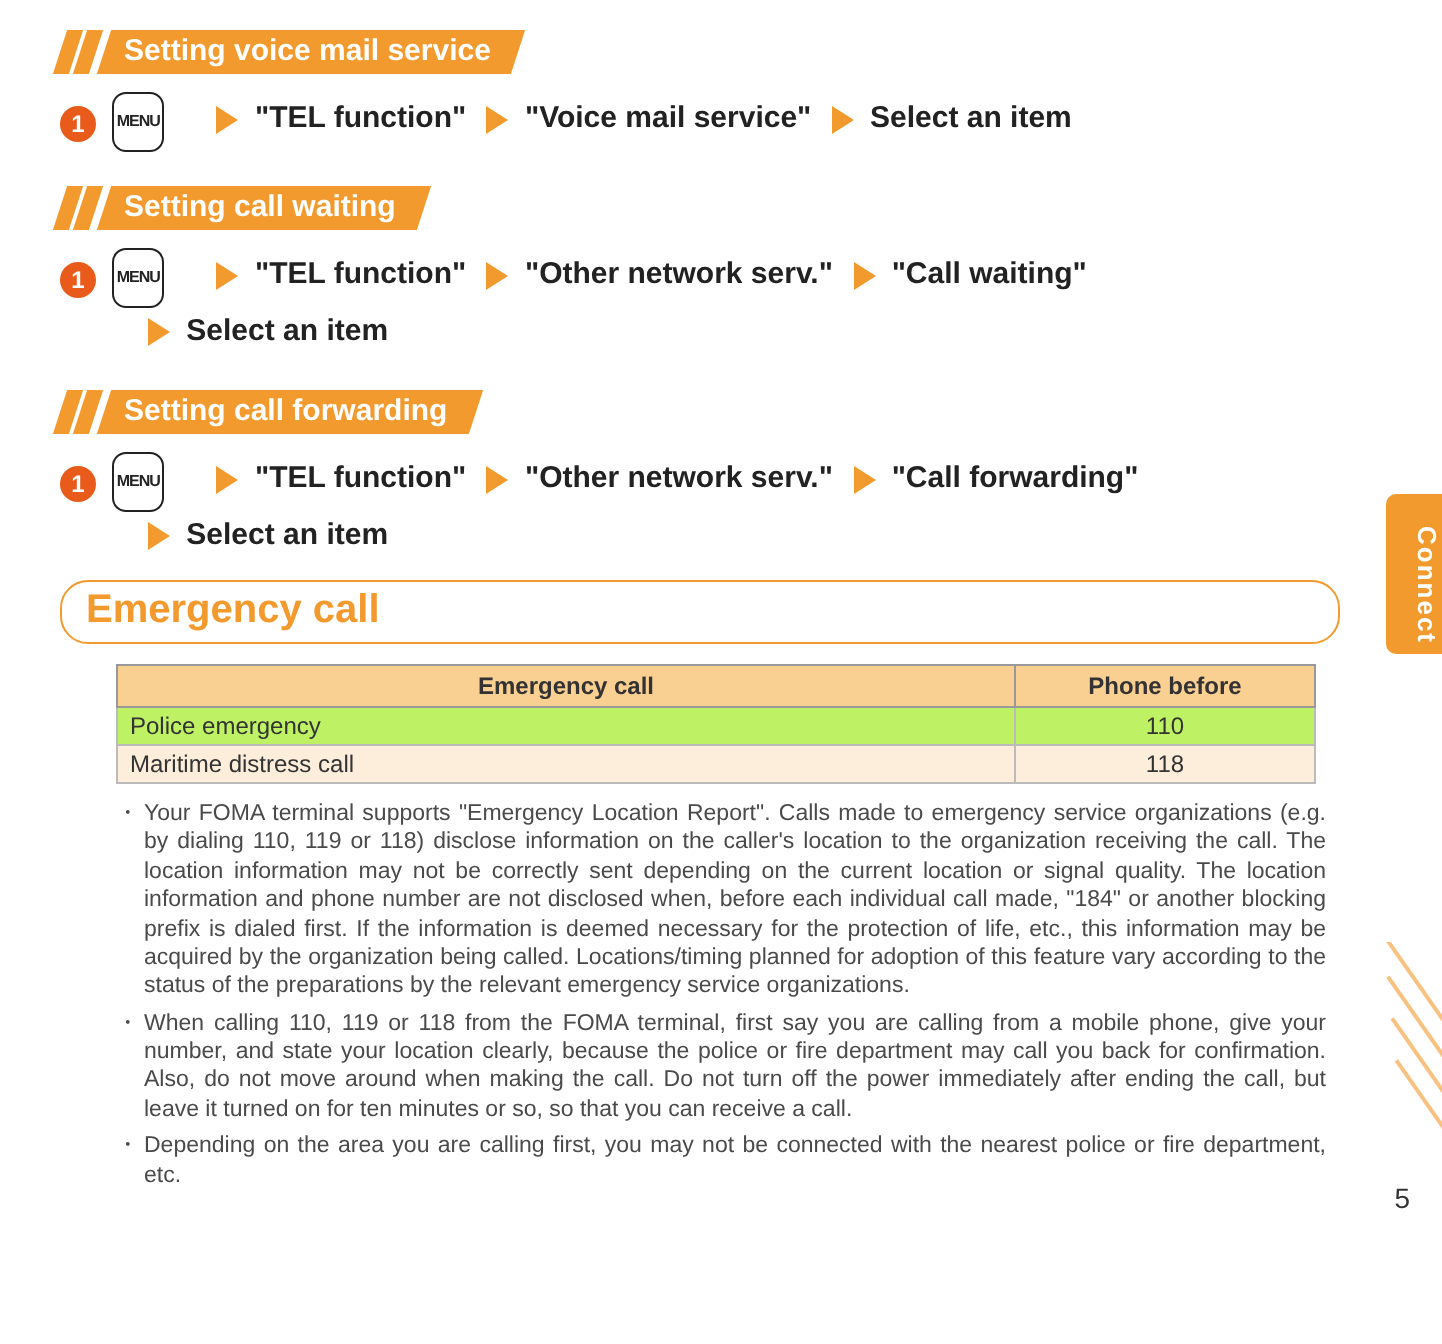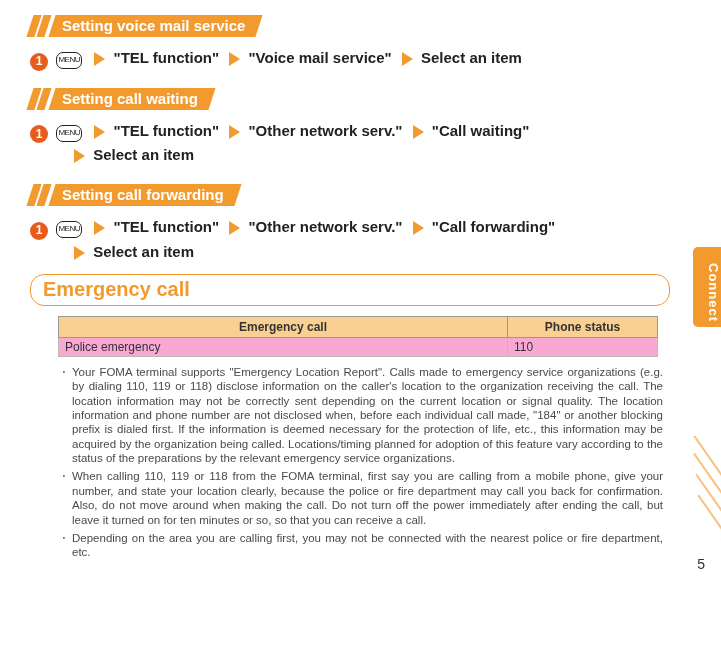--- a/index.html
+++ b/index.html
@@ -54,29 +54,29 @@
     border-radius: 50%;
     background: #e85b1a;
     color: #fff;
     align-items: center; justify-content: center;
     font-size: 12px;
     vertical-align: -2px;
     margin-right: 4px;
   }
   .menu-key {
     display: inline-flex;
-    width: 26px; height: 17px;
+    width: 26px; height: 30px;
     border: 1.5px solid #222;
     border-radius: 7px;
     align-items: center; justify-content: center;
     font-size: 8px;
-    font-weight: normal;
+    font-weight: bold;
     letter-spacing: -0.5px;
     vertical-align: 1px;
-    margin-right: 2px;
+    margin-right: 16px;
   }
   .arrow {
     display: inline-block;
     width: 0; height: 0;
     border-top: 7px solid transparent;
     border-bottom: 7px solid transparent;
     border-left: 11px solid #f39a2e;
     vertical-align: -3px;
     margin: 0 4px 0 6px;
   }
@@ -101,23 +101,23 @@
     font-weight: bold;
     color: #333;
     border: 1px solid #999;
     padding: 3px 6px;
     text-align: center;
   }
   td {
     font-size: 12px;
     border: 1px solid #bbb;
     padding: 2px 6px;
-    background: #f9a8d4;
-  }
-  td.num { text-align: left; }
+    background: #bef264;
+  }
+  td.num { text-align: center; }
   tr:nth-child(odd) td { background: #fdeedc; }
   .notes {
     margin: 6px 0 0 28px;
     width: 605px;
     font-size: 11.5px;
     line-height: 1.25;
     color: #4a4a4a;
     text-align: justify;
   }
   .notes .bullet { display: flex; margin-bottom: 4px; }
@@ -223,25 +223,29 @@
 
   
   <div class="major-heading">Emergency call</div>
 
   
   <div class="table-wrap">
     <table>
       <tbody>
           <tr>
         <th>Emergency call</th>
-        <th style="width:150px">Phone status</th>
+        <th style="width:150px">Phone before</th>
       </tr>
       <tr>
         <td>Police emergency</td>
         <td class="num">110</td>
+      </tr>
+      <tr>
+        <td>Maritime distress call</td>
+        <td class="num">118</td>
       </tr>
     </tbody>
       </table>
   </div>
 
   
   <div class="notes">
     <div class="bullet">
       <span class="dot">・</span>
       <span>Your FOMA terminal supports "Emergency Location Report". Calls made to emergency service organizations (e.g. by dialing 110, 119 or 118) disclose information on the caller's location to the organization receiving the call. The location information may not be correctly sent depending on the current location or signal quality. The location information and phone number are not disclosed when, before each individual call made, "184" or another blocking prefix is dialed first. If the information is deemed necessary for the protection of life, etc., this information may be acquired by the organization being called. Locations/timing planned for adoption of this feature vary according to the status of the preparations by the relevant emergency service organizations.</span>

